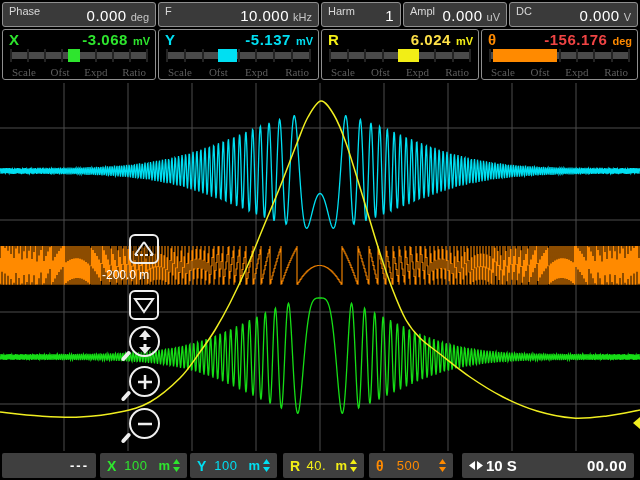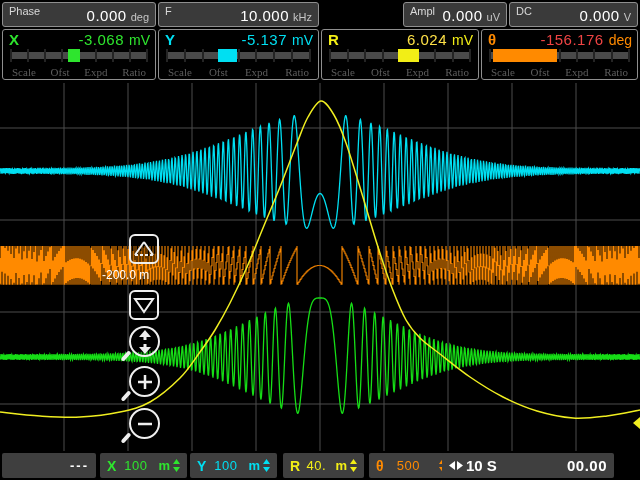--- a/index.html
+++ b/index.html
@@ -11,22 +11,22 @@
   .hlabel{position:absolute;top:2px;left:6px;font-size:11px;color:#d9d9d9;}
   .hvalue{position:absolute;bottom:2px;right:6px;display:flex;align-items:baseline;gap:4px;}
   .hnum{font-size:15px;font-weight:normal;color:#fff;letter-spacing:0.5px;margin-left:16px;}
   .hunit{font-size:11px;color:#c6c6c6;}
   
   .chbox{position:absolute;top:29px;height:51px;background:#000;border:1px solid #8f8f8f;
          border-radius:3px;box-sizing:border-box;}
   .chtop{position:absolute;top:1px;left:6px;right:5px;display:flex;align-items:baseline;}
   .chname{font-size:15px;font-weight:bold;}
   .chspace{flex:1;}
-  .chval{font-size:15px;font-weight:normal;letter-spacing:0.5px;}
-  .chunit{font-size:14px;margin-left:5px;}
+  .chval{font-size:15px;font-weight:bold;letter-spacing:0.5px;}
+  .chunit{font-size:11px;margin-left:5px;font-weight:bold;}
   .meter{position:absolute;left:8px;right:8px;top:19px;height:13px;}
   .meter .bar{position:absolute;left:0;right:0;top:3px;height:7px;background:#4a4a4a;}
   .mtick{position:absolute;top:0;width:2px;height:13px;background:#242424;}
   .mblock{position:absolute;top:0;height:13px;}
   .chmenu{position:absolute;left:9px;right:9px;bottom:1px;display:flex;justify-content:space-between;
           font-size:11px;color:#5d5d5d;font-family:Liberation Serif, serif;}
   
   svg.plot{position:absolute;left:0;top:0;}
   .logo{position:absolute;left:8px;top:88px;}
   .sqbtn{position:absolute;width:30px;height:30px;border:2px solid #efefef;border-radius:6px;
@@ -59,20 +59,26 @@
         <span class="hunit">deg</span>
       </span>
   </div>
   <div class="hbox" style="left:158px;width:161px;">
     <span class="hlabel">F</span>
     <span class="hvalue">
         <span class="hnum">10.000</span>
         <span class="hunit">kHz</span>
       </span>
   </div>
+  <div class="hbox" style="left:321px;width:80px;">
+    <span class="hlabel">Harm</span>
+    <span class="hvalue">
+        <span class="hnum">1</span>
+      </span>
+  </div>
   <div class="hbox" style="left:403px;width:104px;">
     <span class="hlabel">Ampl</span>
     <span class="hvalue">
         <span class="hnum">0.000</span>
         <span class="hunit">uV</span>
       </span>
   </div>
   <div class="hbox" style="left:509px;width:129px;">
     <span class="hlabel">DC</span>
     <span class="hvalue">
@@ -294,21 +300,21 @@
     <span class="bname" style="color: rgb(255, 138, 0);">θ</span>
     <span class="bval" style="color: rgb(255, 138, 0);">500</span>
     <span style="display:flex;align-items:center;">
       <span class="bunit" style="color: rgb(255, 138, 0);"></span>
       <svg class="udsvg" width="7" height="13" style="color: rgb(255, 138, 0);">
           <polygon points="3.5,0 0,5 7,5" fill="currentColor"></polygon>
           <polygon points="3.5,13 0,8 7,8" fill="currentColor"></polygon>
         </svg>
     </span>
   </div>
-  <div class="bbox" style="left:442px;width:172px;">
+  <div class="bbox" style="left:462px;width:172px;">
     <span class="tb-left">
       <svg width="14" height="9">
           <polygon points="0,4.5 6,0 6,9" fill="#fff"></polygon>
           <polygon points="14,4.5 8,0 8,9" fill="#fff"></polygon>
         </svg>
       <span>10 S</span>
     </span>
     <span class="bspace"></span>
     <span class="tb-time">00.00</span>
   </div>

